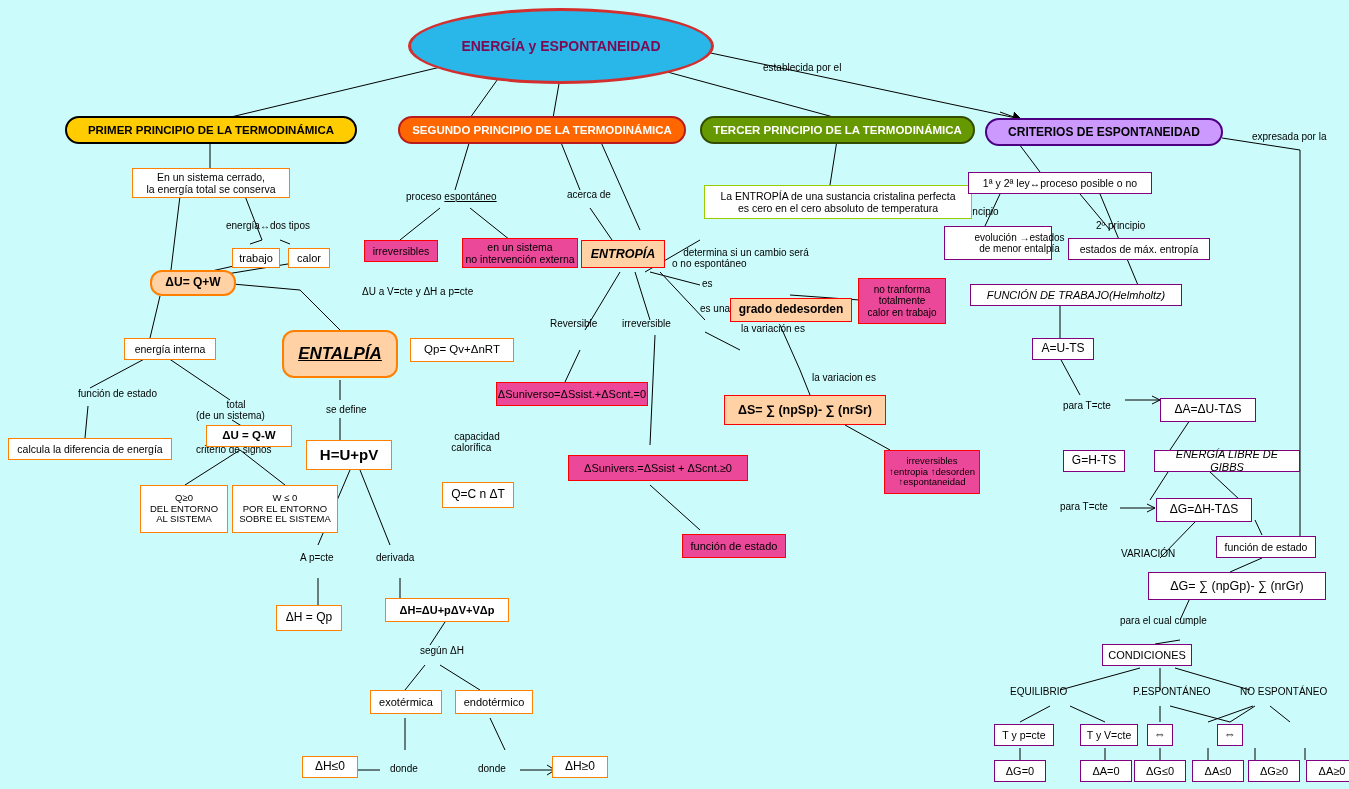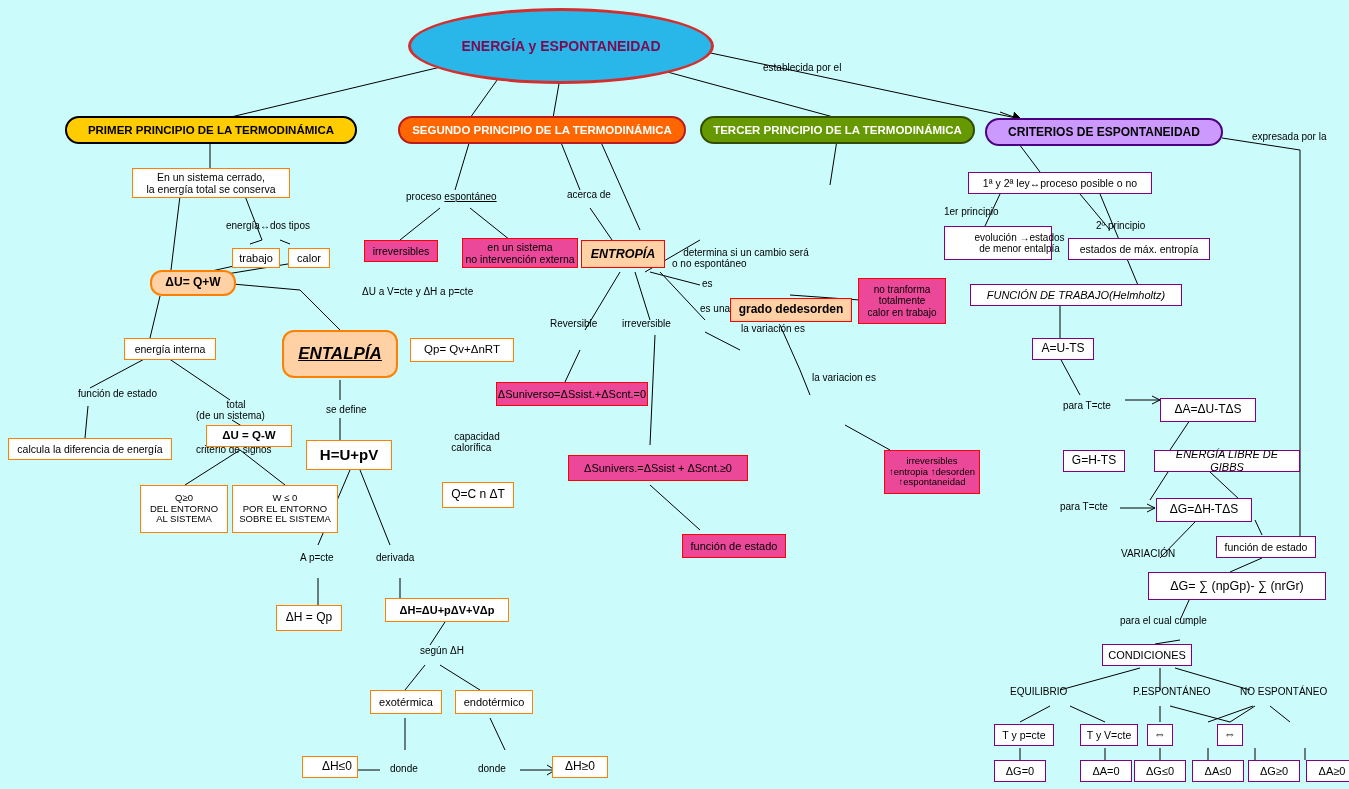--- a/index.html
+++ b/index.html
@@ -283,21 +283,21 @@
     </div>
 
   <div class="node orangebox" style="left:370px;top:690px;width:72px;height:24px;font-size:11px;">
     <span>exotérmica</span>
     </div>
 
   <div class="node orangebox" style="left:455px;top:690px;width:78px;height:24px;font-size:11px;">
     <span>endotérmico</span>
     </div>
 
-  <div class="node orangebox" style="left:302px;top:756px;width:56px;height:22px;font-size:12px;justify-content:flex-end;">
+  <div class="node orangebox" style="left:302px;top:756px;width:56px;height:22px;font-size:12px;">
     <span>ΔH≤0</span>
     </div>
 
   <div class="node orangebox" style="left:552px;top:756px;width:56px;height:22px;font-size:12px;">
     <span>ΔH≥0</span>
     </div>
 
   <div class="node redbox" style="left:364px;top:240px;width:74px;height:22px;font-size:10.5px;">
     <span>irreversibles</span>
     </div>
@@ -332,26 +332,32 @@
 
   <div class="node redfill" style="left:730px;top:298px;width:122px;height:24px;font-size:12px;font-style:normal;">
     <span>grado dedesorden</span>
     </div>
 
   <div class="node redbox" style="left:858px;top:278px;width:88px;height:46px;font-size:10px;white-space:pre;">
     <span>no tranforma
 totalmente
 calor en trabajo</span></div>
 
+  <div class="node redfill" style="left:724px;top:395px;width:162px;height:30px;font-size:12.5px;font-style:normal;">
+    <span>ΔS= ∑ (npSp)- ∑ (nrSr)</span>
+    </div>
 
   <div class="node redbox" style="left:884px;top:450px;width:96px;height:44px;font-size:9.5px;white-space:pre;">
     <span>irreversibles
 ↑entropia ↑desorden
 ↑espontaneidad</span></div>
 
+  <div class="node greenbox" style="left:704px;top:185px;width:268px;height:34px;font-size:10.5px;white-space:pre;">
+    <span>La ENTROPÍA de una sustancia cristalina perfecta
+es cero en el cero absoluto de temperatura</span></div>
 
   <div class="node purplebox" style="left:968px;top:172px;width:184px;height:22px;font-size:10.5px;">
     <span>1ª y 2ª ley↔proceso posible o no</span>
     </div>
 
   <div class="node purplebox" style="left:944px;top:226px;width:108px;height:34px;font-size:10px;white-space:pre;padding-left:48px;">
     <span>evolución →estados
 de menor entalpía</span></div>
 
   <div class="node purplebox" style="left:1068px;top:238px;width:142px;height:22px;font-size:10.5px;">

